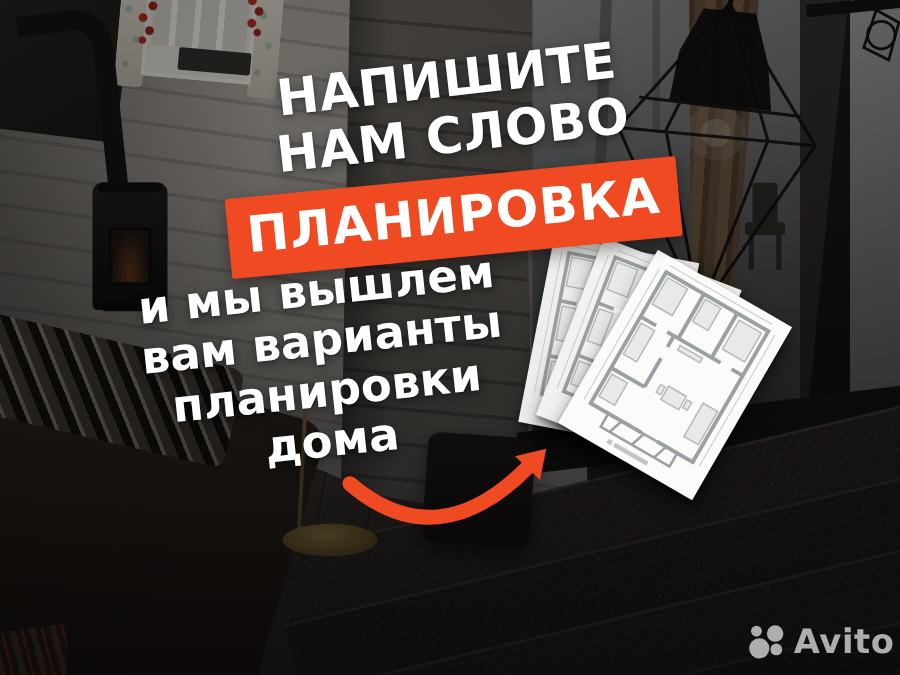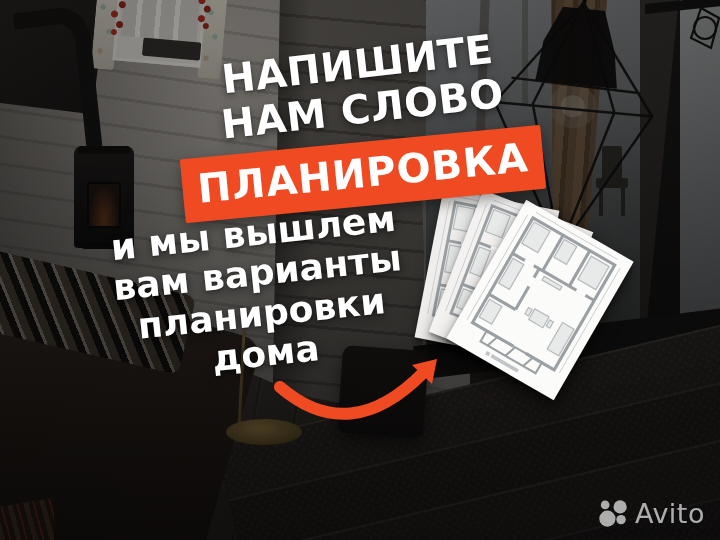--- a/index.html
+++ b/index.html
@@ -148,21 +148,21 @@
   .keyword span{position:static;display:inline-block;background:var(--accent);color:var(--text);
     font-size:40px;font-weight:800;letter-spacing:1px;padding:8px 15px 10px;border-radius:2px;
     box-shadow:0 5px 14px rgba(0,0,0,0.4);}
   .subtext{left:92px;top:213px;width:335px;z-index:10;transform:rotate(-6deg);
     color:var(--text);font-size:36px;font-weight:800;line-height:1.12;text-align:center;
     text-shadow:0 3px 10px rgba(0,0,0,0.45),0 1px 2px rgba(0,0,0,0.35);}
   .subtext div{position:static;}
 
   .watermark{left:598px;top:497px;z-index:12;display:flex;align-items:center;gap:5px;}
   .watermark svg{position:static;display:block;}
-  .wm-text{position:static;color:var(--watermark);font-size:27px;font-weight:400;letter-spacing:0.5px;}
+  .wm-text{position:static;color:var(--watermark);font-size:27px;font-weight:700;letter-spacing:0.5px;}
   .wm-dot{fill:var(--watermark);}
 </style>
 </head>
 <body>
 
 <div class="canvas">
 
   <div class="bg-base"></div>
   <div class="wall-main"></div>
   <div class="side-wall"></div>

